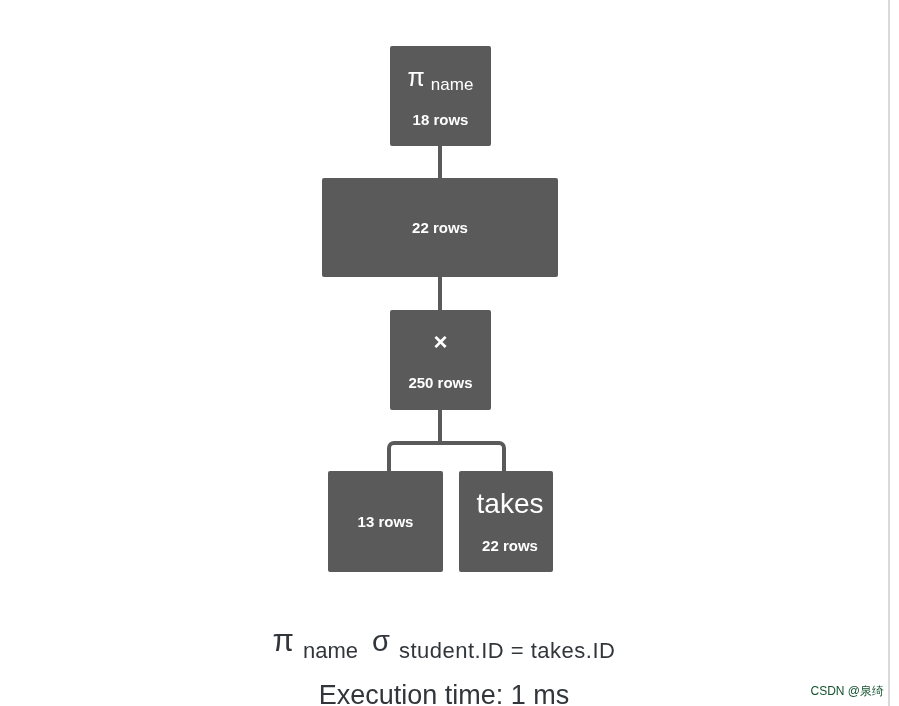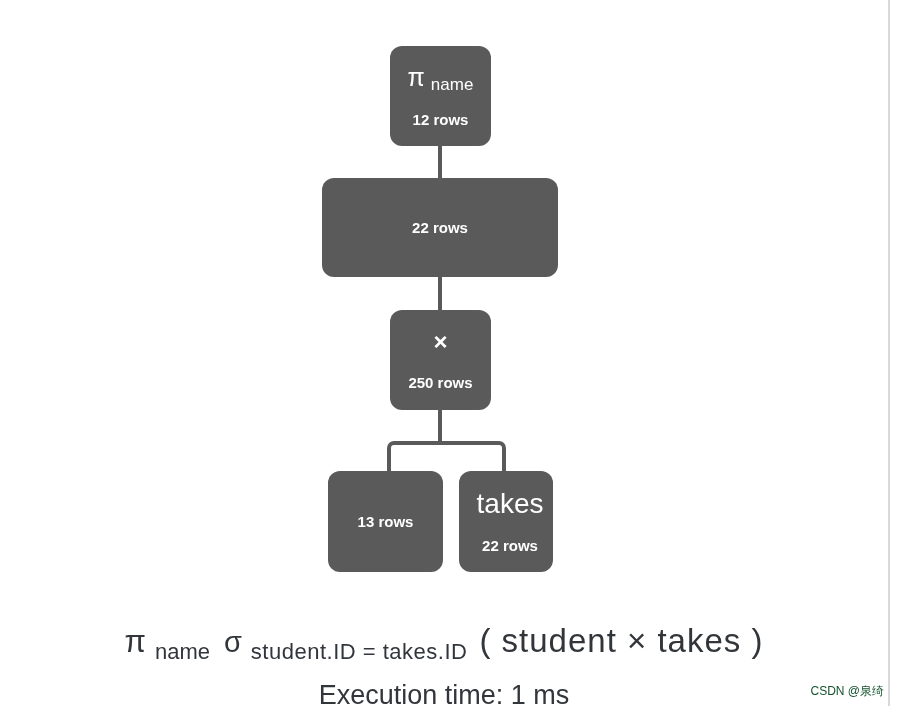--- a/index.html
+++ b/index.html
@@ -11,21 +11,21 @@
     width: 899px;
     height: 706px;
     background: #ffffff;
     overflow: hidden;
   }
 
   
   .node {
     position: absolute;
     background: #5a5a5a;
-    border-radius: 12px;
+    border-radius: 2px;
     color: #ffffff;
     display: flex;
     flex-direction: column;
     align-items: center;
     justify-content: space-evenly;
     text-align: center;
     cursor: pointer;
   }
   .node-line1 { line-height: 1; white-space: nowrap; }
   .op-glyph  { font-size: 25px; }
@@ -96,21 +96,21 @@
 </style>
 </head>
 <body>
 
 <div class="screen">
 
   <div>
 
     <div class="node node-pi">
       <div class="node-line1"><span class="op-glyph">π</span><span class="op-sub">name</span></div>
-      <div class="node-rows">12 rows</div>
+      <div class="node-rows">18 rows</div>
     </div>
 
     <div class="conn conn-1"></div>
 
     <div class="node node-sigma">
       <div class="node-rows">22 rows</div>
     </div>
 
     <div class="conn conn-2"></div>
 
@@ -131,21 +131,20 @@
       <div class="node-rows">22 rows</div>
     </div>
 
   </div>
 
   <div class="expression">
     <span class="expr-pi-op">π</span>
     <span class="expr-pi-sub">name</span>
     <span class="expr-sigma-op">σ</span>
     <span class="expr-sigma-sub">student.ID = takes.ID</span>
-    <span class="expr-tail">( student × takes )</span>
   </div>
 
   <div class="exec-time">Execution time: 1 ms</div>
 
   <div class="watermark">CSDN @泉绮</div>
 
   <div class="right-border"></div>
 
 </div>
 

